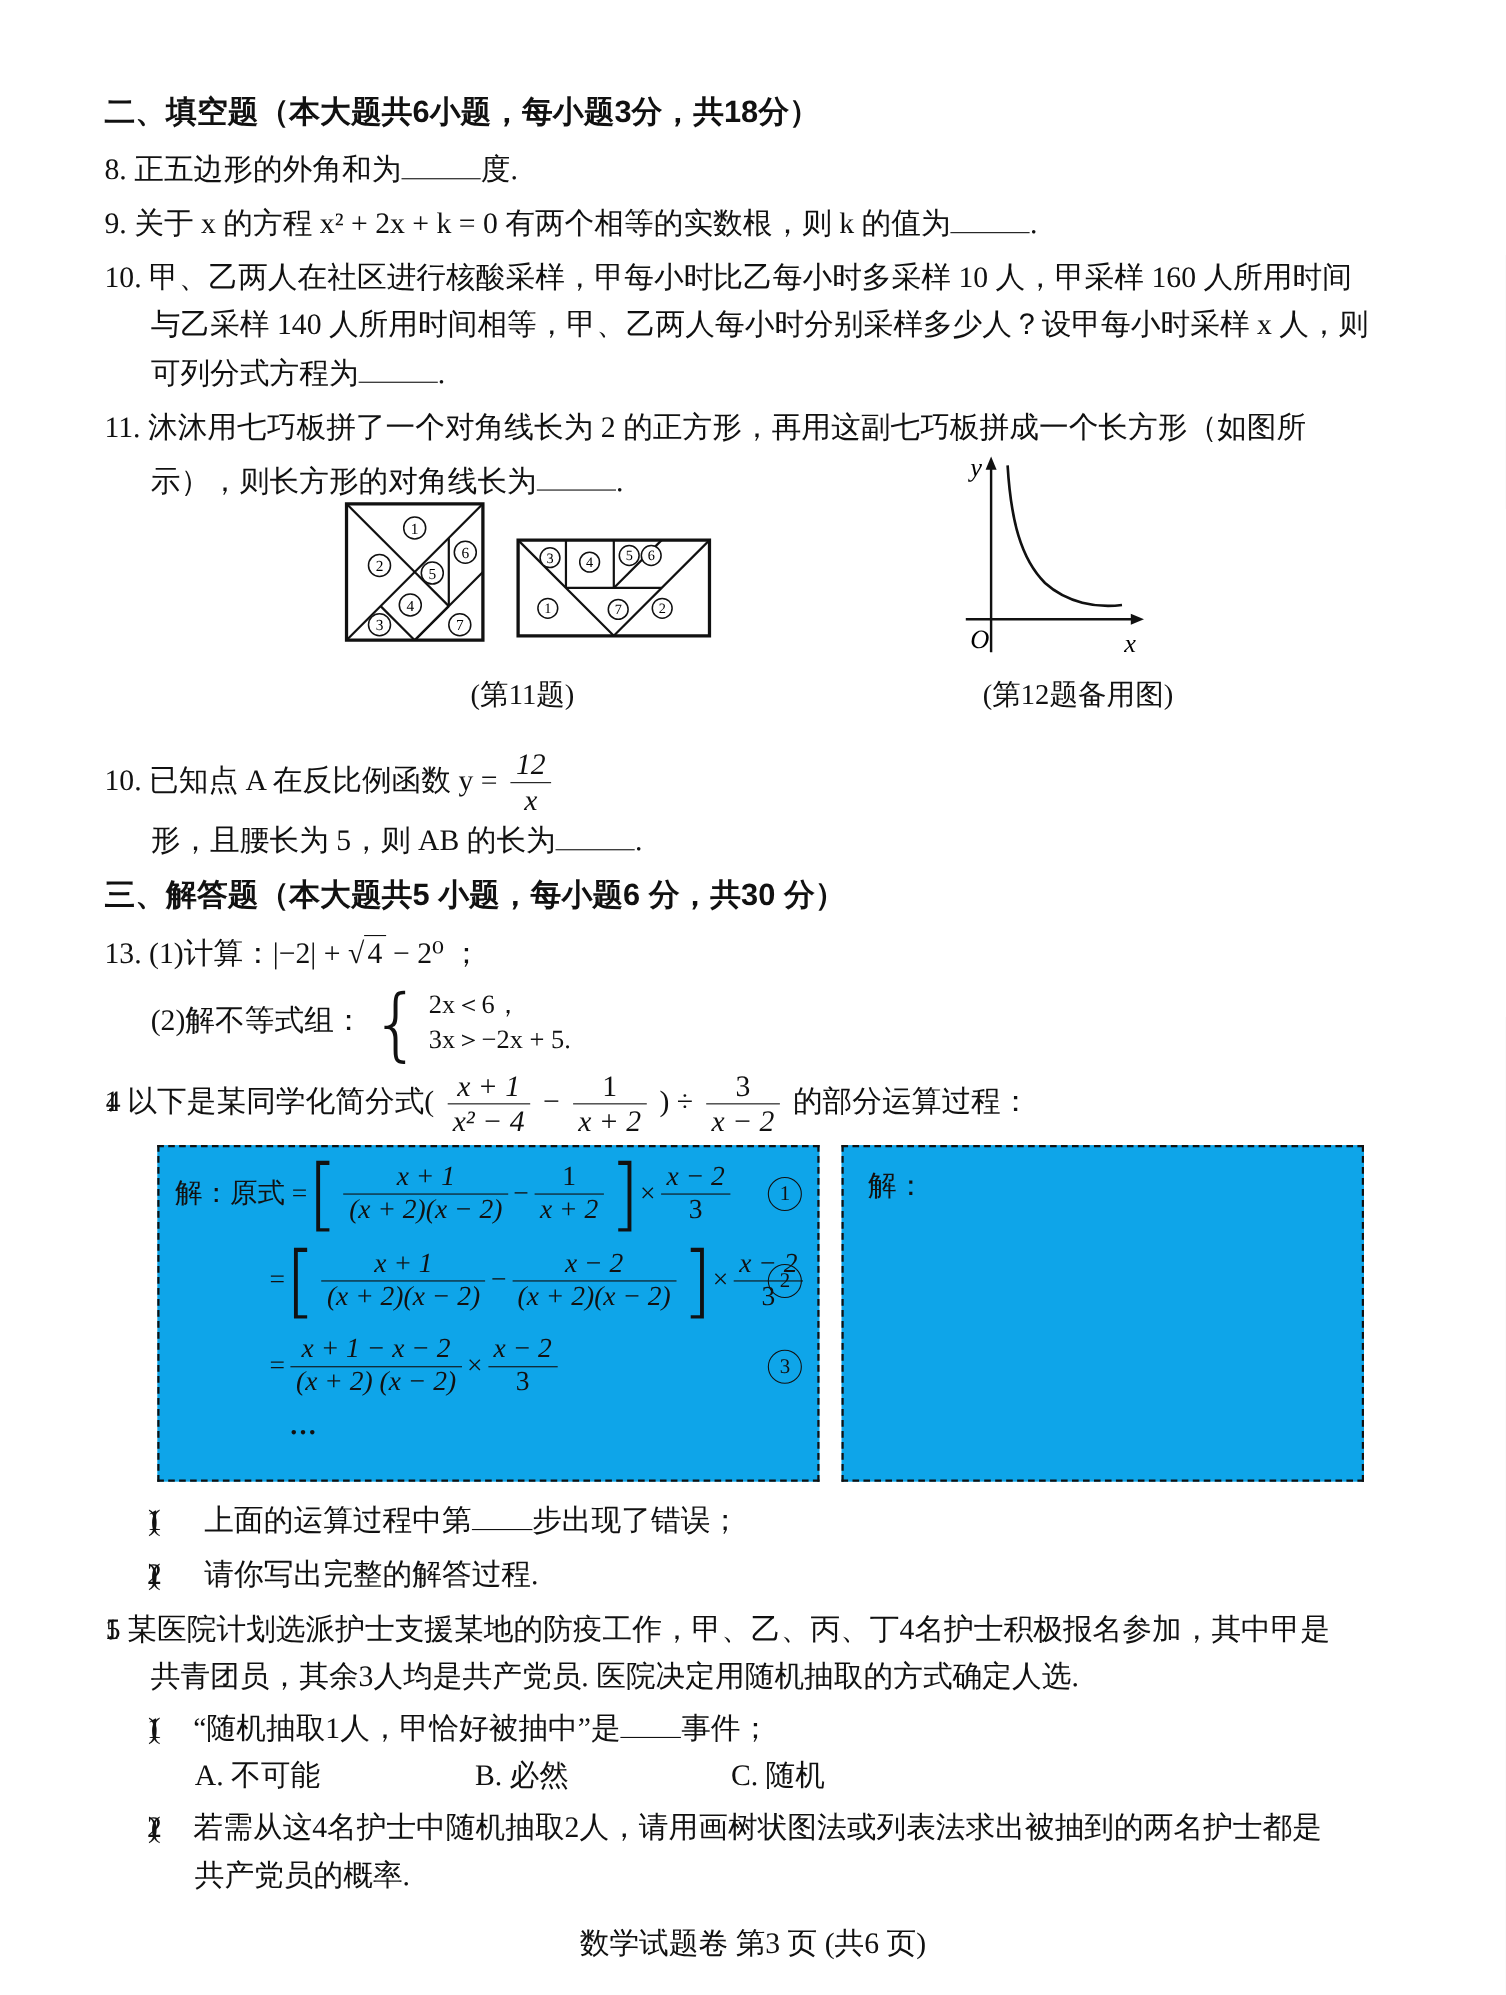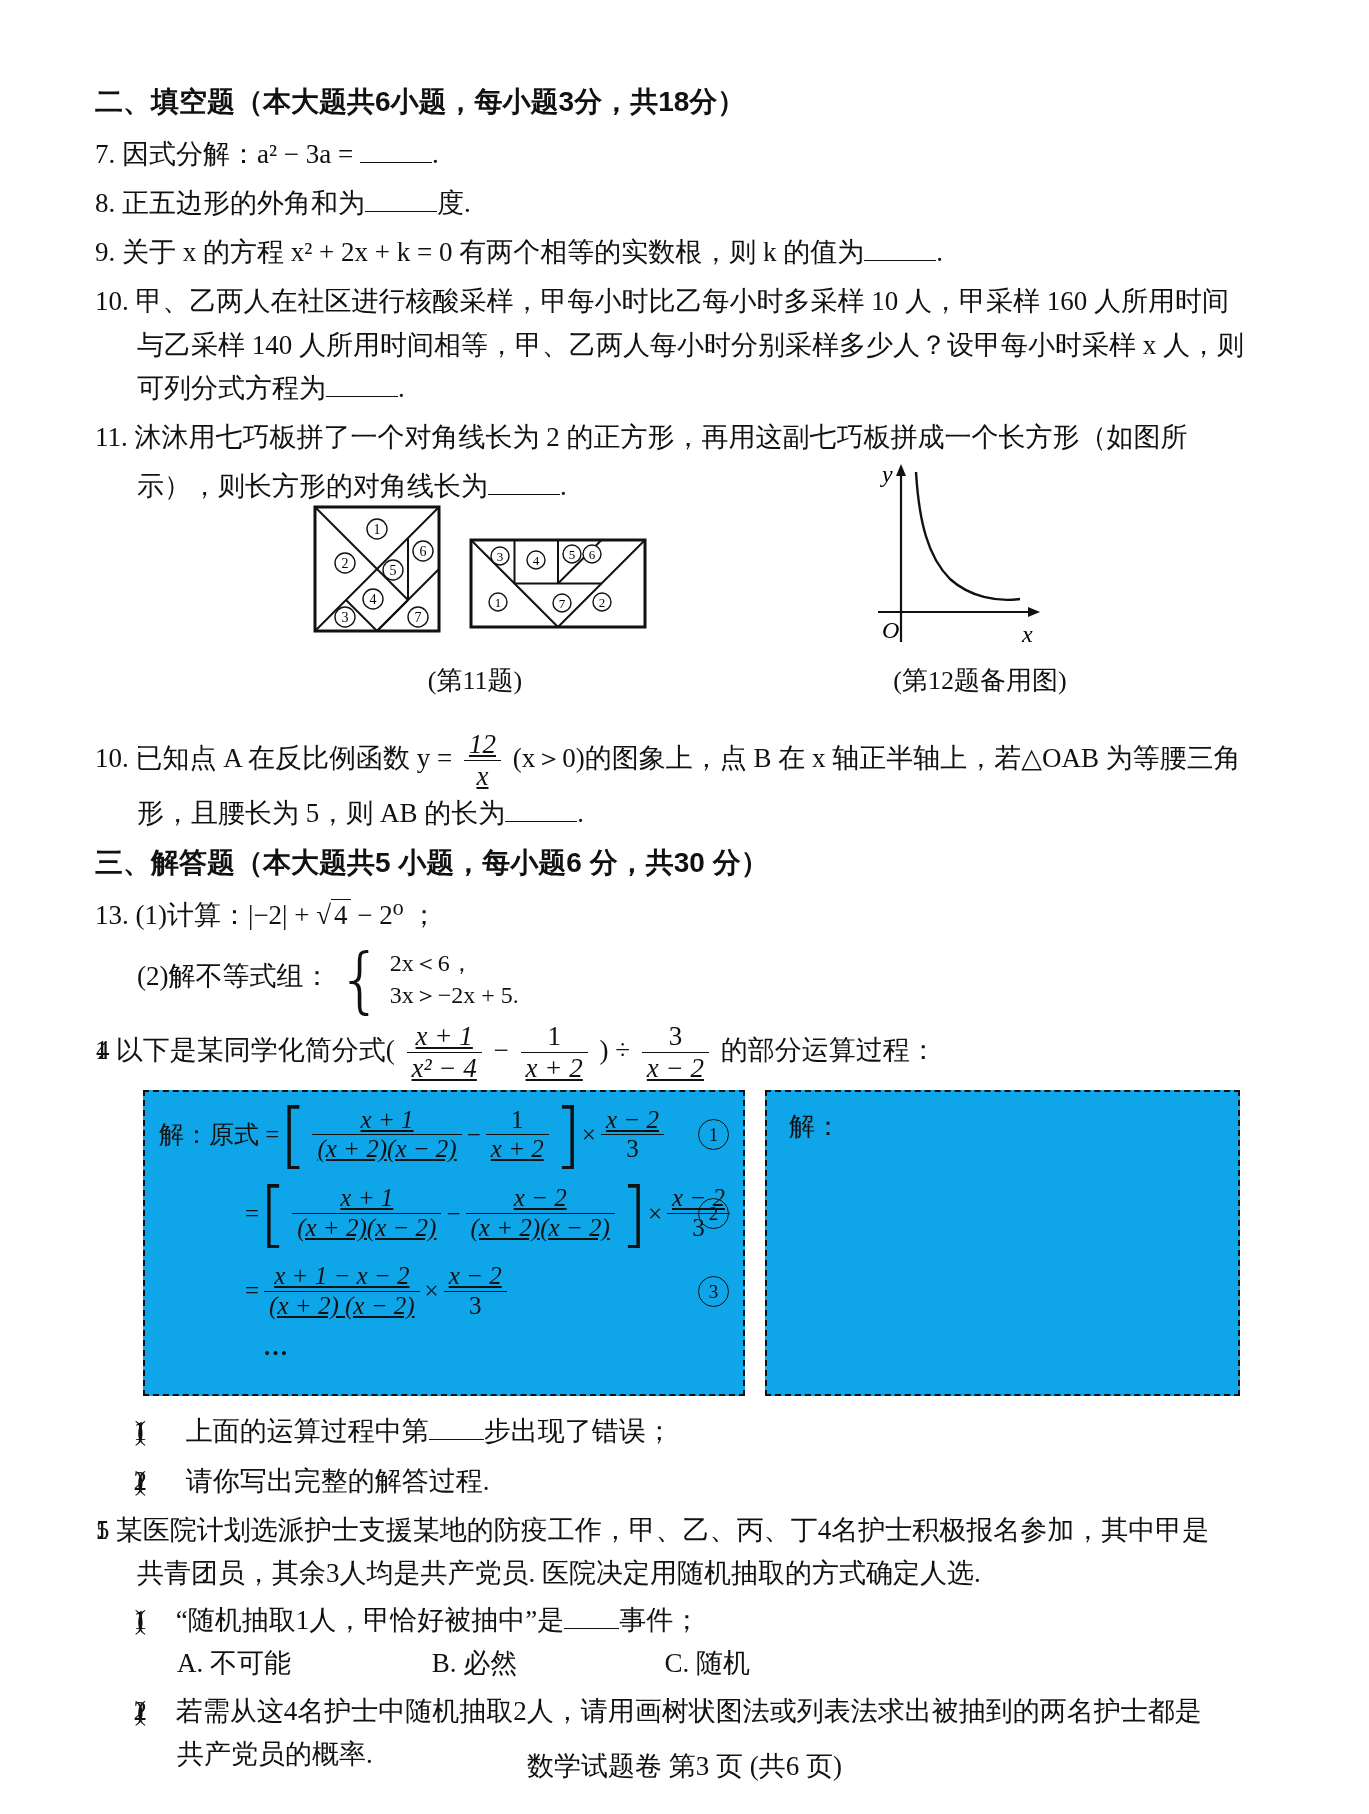--- a/index.html
+++ b/index.html
@@ -36,33 +36,29 @@
   .figs{position:relative;height:258px;}
   .fig-abs{position:absolute;}
   .caption{position:absolute;font-size:26px;text-align:center;}
   .boxrow{position:relative;height:310px;margin:4px 0 10px 0;}
   .dashedbox{position:absolute;border:2.5px dashed #111;box-sizing:border-box;background:#0ea5e9;}
   .eqline{display:flex;align-items:center;position:relative;padding-left:14px;font-size:25px;}
   .step{position:absolute;right:14px;}
   .opts span{display:inline-block;}
   .footer{position:absolute;bottom:26px;left:0;width:100%;text-align:center;font-size:27px;}
   svg text{font-family:"Liberation Serif","DejaVu Serif",serif;}
-  .it{font-style:italic;text-decoration:underline;}
+  .it{font-style:italic;}
 </style>
 </head>
 <body>
 
 <div class="page">
 
   <div class="sec-title">二、填空题（本大题共6小题，每小题3分，共18分）</div>
 
-  <div class="q">
-    <span>7. 因式分解：a² − 3a =</span>
-    <span class="blank b70"></span><span>.</span>
-  </div>
 
   <div class="q">
     <span>8. 正五边形的外角和为</span><span class="blank b70"></span><span>度.</span>
   </div>
 
   <div class="q">
     <span>9. 关于 x 的方程 x² + 2x + k = 0 有两个相等的实数根，则 k 的值为</span><span class="blank b70"></span><span>.</span>
   </div>
 
   <div class="q">
@@ -155,21 +151,20 @@
     </svg>
 
     <div class="caption" style="left:255px;top:195px;width:250px;">(第11题)</div>
     <div class="caption" style="left:745px;top:195px;width:280px;">(第12题备用图)</div>
   </div>
 
   <div class="q">
     <div>
       <span>10. 已知点 A 在反比例函数 y =</span>
       <span class="frac"><span class="num it">12</span><span class="den it">x</span></span>
-      <span>(x＞0)的图象上，点 B 在 x 轴正半轴上，若△OAB 为等腰三角</span>
     </div>
     <div class="cont">
       <span>形，且腰长为 5，则 AB 的长为</span><span class="blank b70"></span><span>.</span>
     </div>
   </div>
 
   <div class="sec-title">三、解答题（本大题共5 小题，每小题6 分，共30 分）</div>
 
   <div class="q">
     <div>

